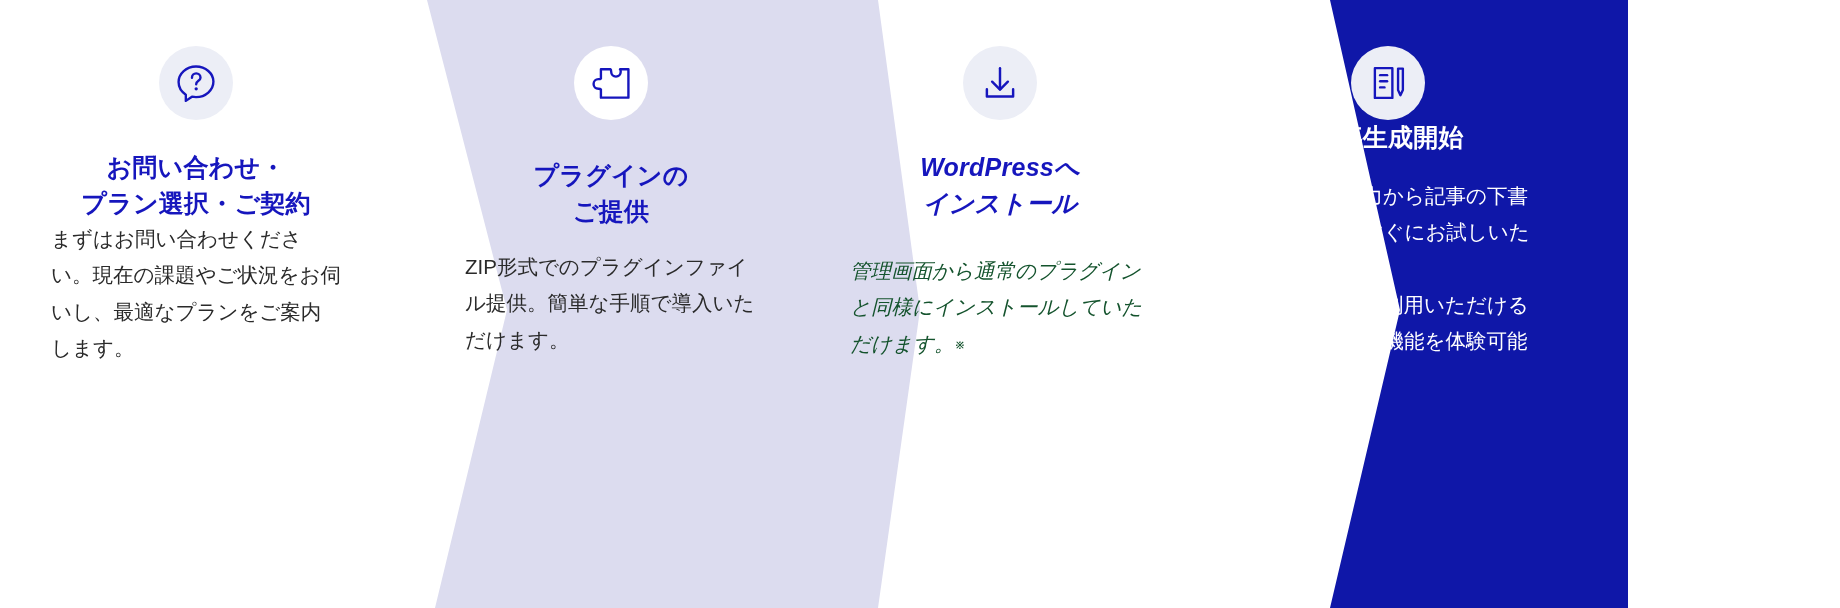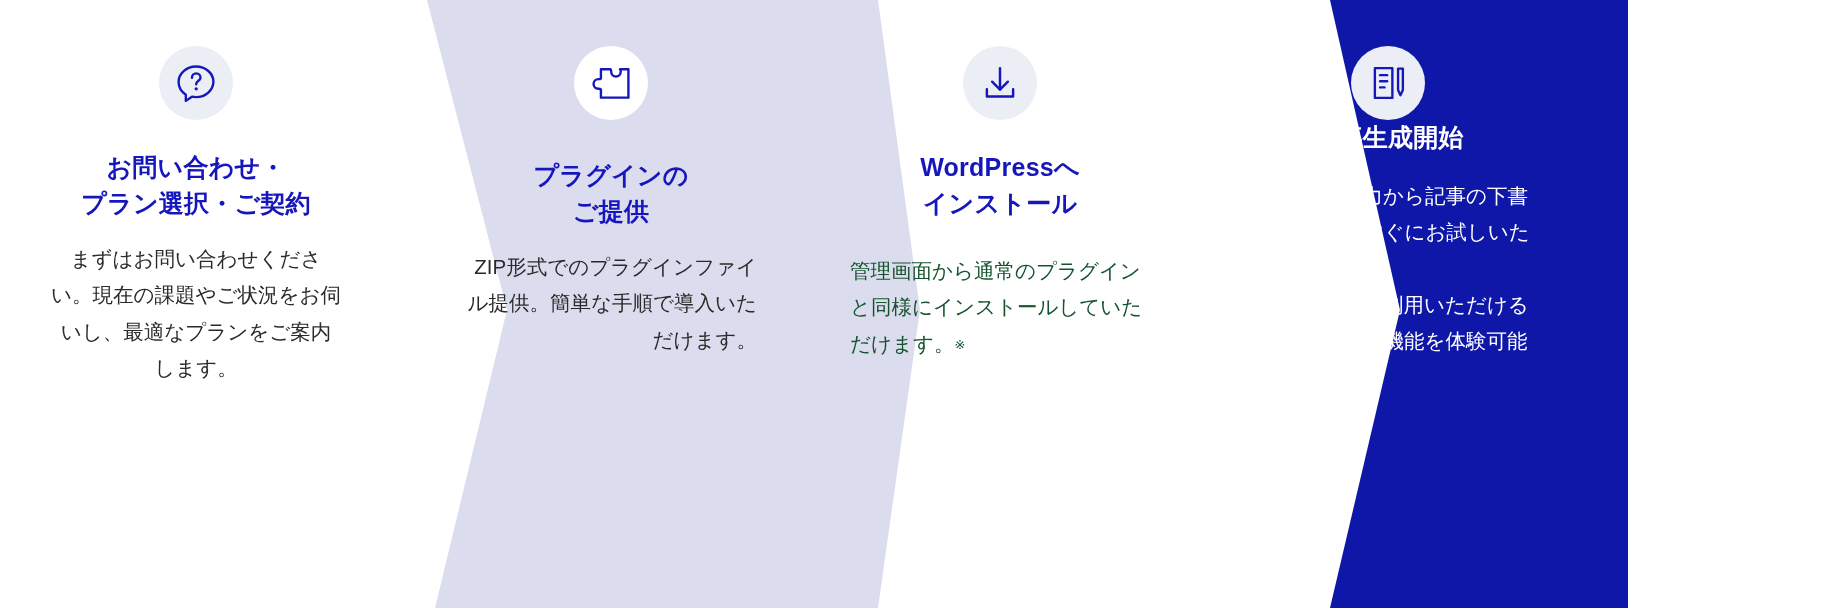--- a/index.html
+++ b/index.html
@@ -63,30 +63,30 @@
   }
   .step-desc .note{
     font-size:13px;
     vertical-align:2px;
   }
 
   
   #step1{left:40px;  width:312px; padding-top:46px;}
   #step1 .icon-badge{background:#eceef6;}
   #step1 .step-title{color:#1616bd;margin-top:30px;}
-  #step1 .step-desc{color:#2a2a2a;margin-top:20px;width:290px;text-align:center;}
+  #step1 .step-desc{color:#2a2a2a;width:290px;}
 
   
   #step2{left:455px; width:312px; padding-top:46px;}
   #step2 .icon-badge{background:#ffffff;}
   #step2 .step-title{color:#1616bd;margin-top:38px;}
-  #step2 .step-desc{color:#2a2a2a;margin-top:20px;width:292px;text-align:right;}
+  #step2 .step-desc{color:#2a2a2a;margin-top:20px;width:292px;}
 
   
-  #step3{left:840px; width:320px; padding-top:46px;}
+  #step3{left:840px; width:320px; padding-top:46px;font-style:italic;}
   #step3 .icon-badge{background:#eceef6;}
   #step3 .step-title{color:#1616bd;margin-top:30px;}
   #step3 .step-desc{color:#14532d;margin-top:32px;width:300px;}
 
   
   #step4{left:1228px; width:320px; padding-top:46px;}
   #step4 .icon-badge{background:#eceef6;}
   #step4 .step-title{color:#ffffff;}
   #step4 .step-desc{color:#ffffff;margin-top:22px;width:300px;}
 </style>

